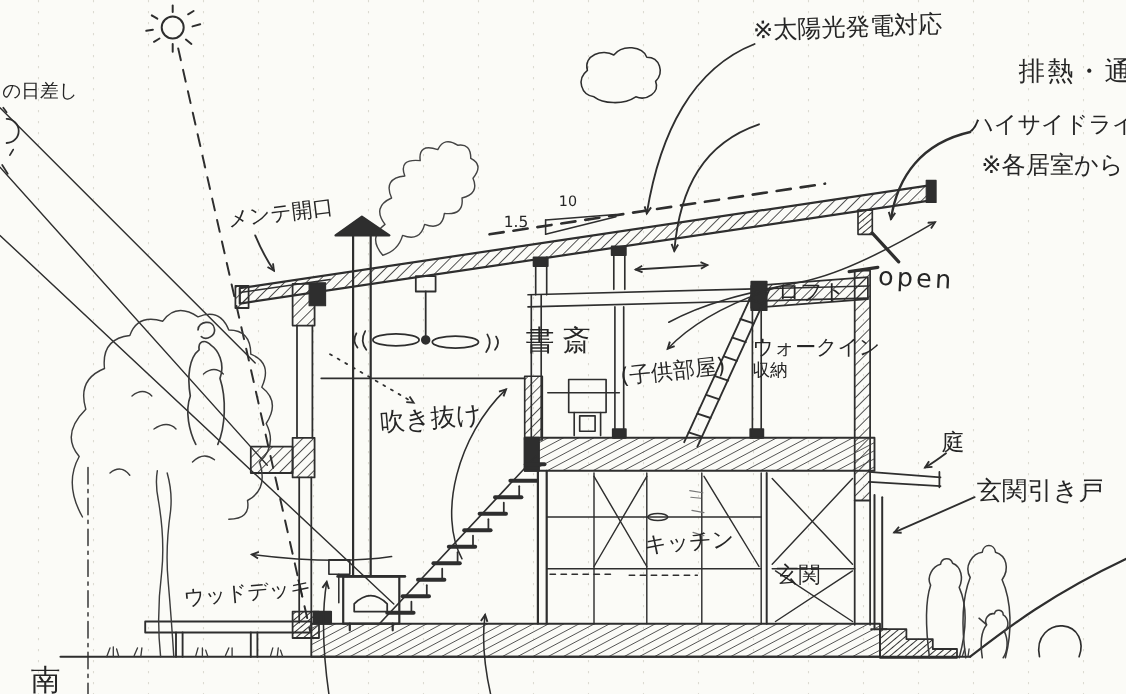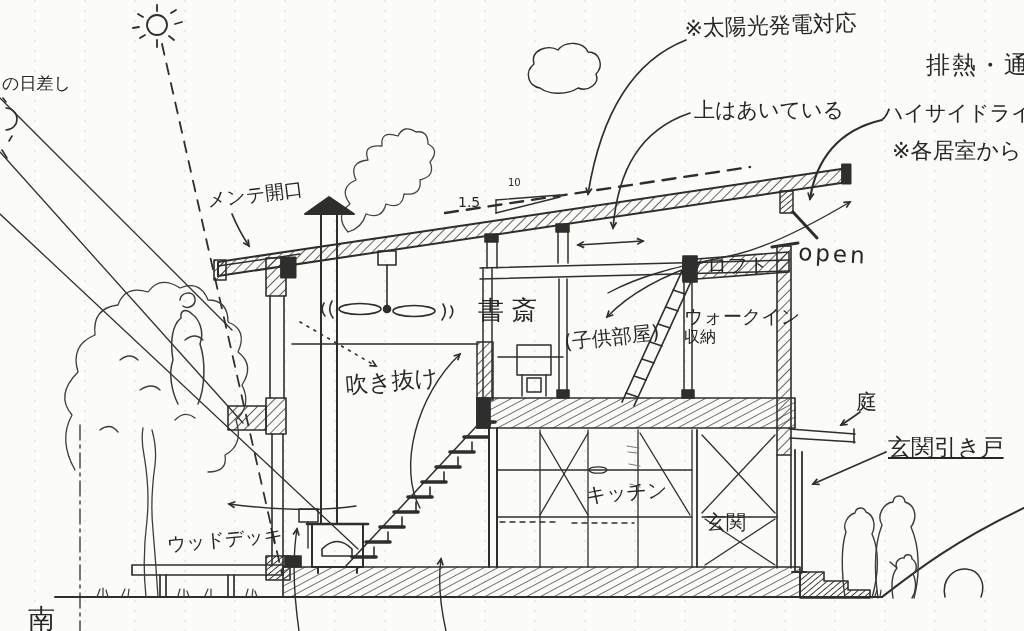--- a/index.html
+++ b/index.html
@@ -347,35 +347,34 @@
       <path d="M 356,506 C 316,512 268,509 229,504" stroke-width="1.4" marker-end="url(#arr)"></path>
       <path d="M 299,631 C 294,596 292,560 297,529" stroke-width="1.4" marker-end="url(#arr)"></path>
       <path d="M 446,631 C 440,604 438,580 441,559" stroke-width="1.4" marker-end="url(#arr)"></path>
     </g>
   </g>
 </svg>
 
 <div class="lbl" style="left:2px;top:57px;font-size:17px;margin-top:17px;">の日差し</div>
 <div class="lbl" style="left:684px;top:16px;font-size:22px;transform:rotate(-2deg);">※太陽光発電対応</div>
 <div class="lbl" style="left:926px;top:52px;font-size:24px;letter-spacing:2px;">排熱・通</div>
-<div class="lbl" style="left:694px;top:98px;font-size:21px;">上はあいている</div>
 <div class="lbl" style="left:882px;top:101px;font-size:21px;">ハイサイドライト</div>
 <div class="lbl" style="left:892px;top:138px;font-size:22px;">※各居室から</div>
 <div class="lbl" style="left:206px;top:190px;font-size:19px;transform:rotate(-7deg);">メンテ開口</div>
-<div class="lbl" style="left:508px;top:177px;font-size:10px;">10</div>
+<div class="lbl" style="left:508px;top:177px;font-size:13px;">10</div>
 <div class="lbl" style="left:458px;top:194px;font-size:14px;">1.5</div>
 <div class="lbl" style="left:707px;top:236px;font-size:20px;margin-top:18px;">ロフト</div>
 <div class="lbl" style="left:799px;top:239px;font-size:23px;letter-spacing:3px;transform:rotate(3deg);">open</div>
 <div class="lbl" style="left:478px;top:296px;font-size:26px;letter-spacing:7px;">書斎</div>
 <div class="lbl" style="left:563px;top:331px;font-size:20px;transform:rotate(-6deg);">(子供部屋)</div>
 <div class="lbl center" style="left:684px;top:306px;width:120px;font-size:19px;">
   <div>ウォークイン</div>
   <div style="font-size:16px;">収納</div>
 </div>
 <div class="lbl" style="left:344px;top:372px;font-size:23px;transform:rotate(-5deg);">吹き抜け</div>
 <div class="lbl" style="left:856px;top:390px;font-size:21px;">庭</div>
-<div class="lbl" style="left:888px;top:434px;font-size:23px;text-decoration:underline;">玄関引き戸</div>
+<div class="lbl" style="left:888px;top:434px;font-size:23px;">玄関引き戸</div>
 <div class="lbl" style="left:585px;top:484px;font-size:20px;transform:rotate(-4deg);">キッチン</div>
 <div class="lbl" style="left:706px;top:483px;font-size:20px;margin-top:28px;">玄関</div>
 <div class="lbl" style="left:166px;top:534px;font-size:19px;transform:rotate(-5deg);">ウッドデッキ</div>
 <div class="lbl" style="left:28px;top:603px;font-size:27px;">南</div>
 
 </div>
 
 </body></html>

